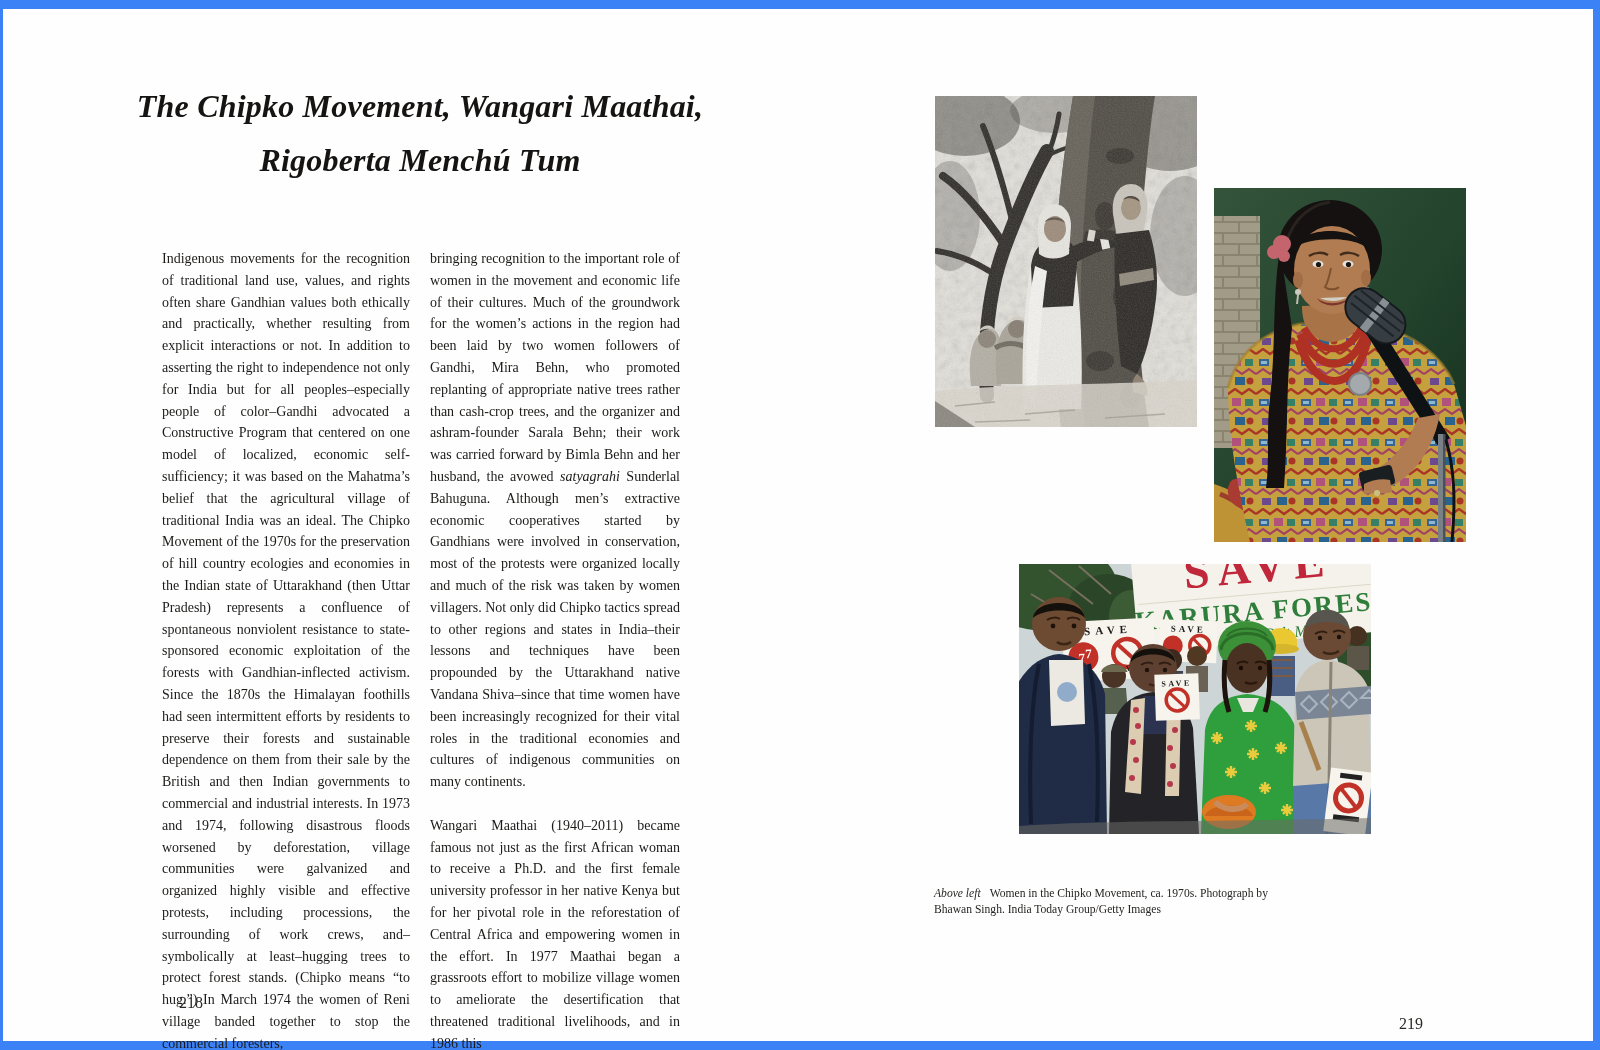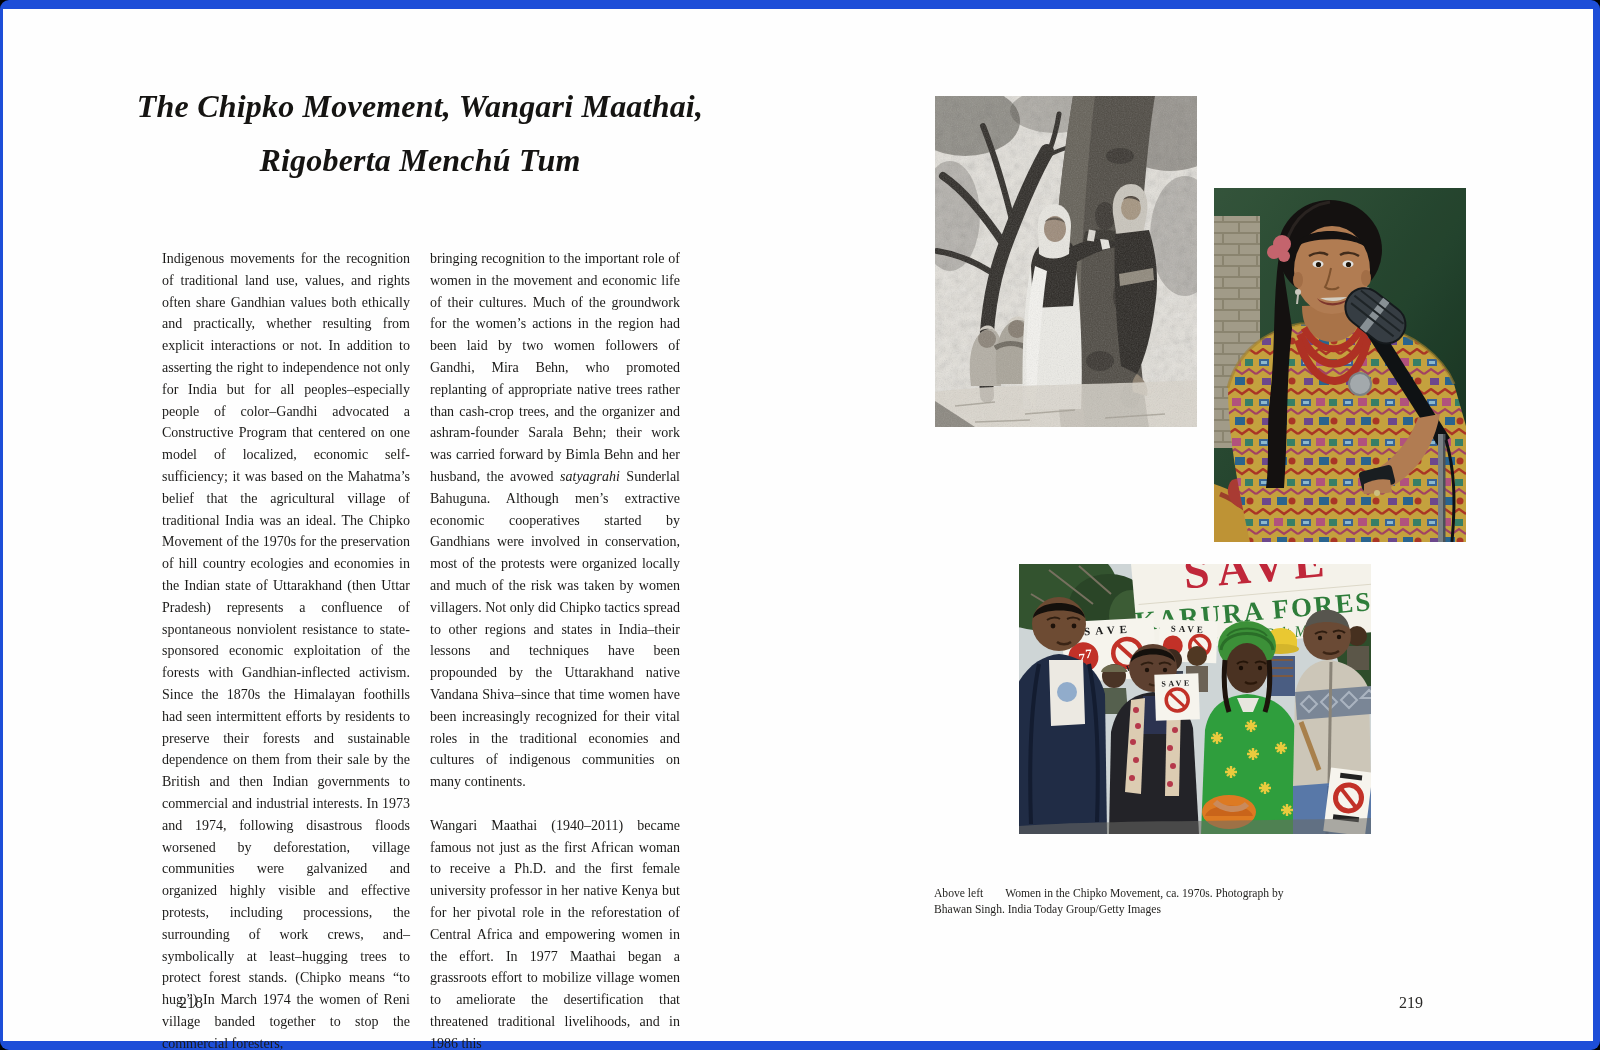--- a/index.html
+++ b/index.html
@@ -1,32 +1,32 @@
 <!DOCTYPE html>
 <html><head>
 <meta charset="utf-8">
 <style>
   html,body{margin:0;padding:0;background:#000;}
-  .stage{position:relative;width:1600px;height:1050px;background:#1d4ed8;overflow:hidden;
-         font-family:"Liberation Serif","DejaVu Serif",serif;border-radius:9px;}
+  .stage{position:relative;width:1600px;height:1050px;background:#3b82f6;overflow:hidden;
+         font-family:"Liberation Serif","DejaVu Serif",serif;}
   .page{position:absolute;left:3px;top:9px;width:1590px;height:1032px;background:#fefefe;}
   .title{position:absolute;left:117px;top:70px;width:600px;text-align:center;
          font-style:italic;font-weight:bold;font-size:32px;line-height:54px;color:#151412;
          letter-spacing:0.2px;}
   .col{position:absolute;top:239px;font-size:14px;line-height:21.8px;color:#1b1a18;
        text-align:justify;text-justify:inter-word;}
   .col p{margin:0;padding:0;}
   .col p + p{margin-top:21.8px;}
   .col1{left:159px;width:248px;}
   .col2{left:427px;width:250px;}
   .pagenum{position:absolute;font-size:16px;color:#2a2927;}
   .pagenum.left{left:176px;top:985px;}
-  .pagenum.right{left:1396px;top:985px;text-align:right;}
+  .pagenum.right{left:1396px;top:1006px;text-align:right;}
   .caption{position:absolute;left:931px;width:352px;font-size:11.6px;line-height:15.6px;color:#262522;}
-  .caption .lead{margin-right:22px;}
+  .caption .lead{font-style:italic;margin-right:9px;}
   .photo{position:absolute;display:block;}
   svg text{font-family:"Liberation Serif","DejaVu Serif",serif;}
 </style>
 </head>
 <body>
 
 <div class="stage">
   <div class="page">
 
     <div class="title">

